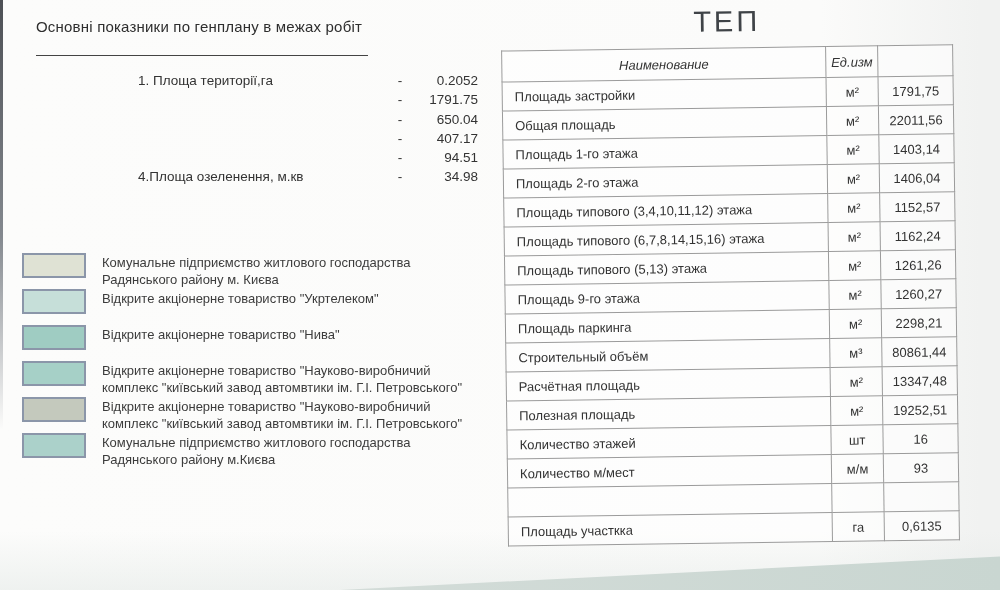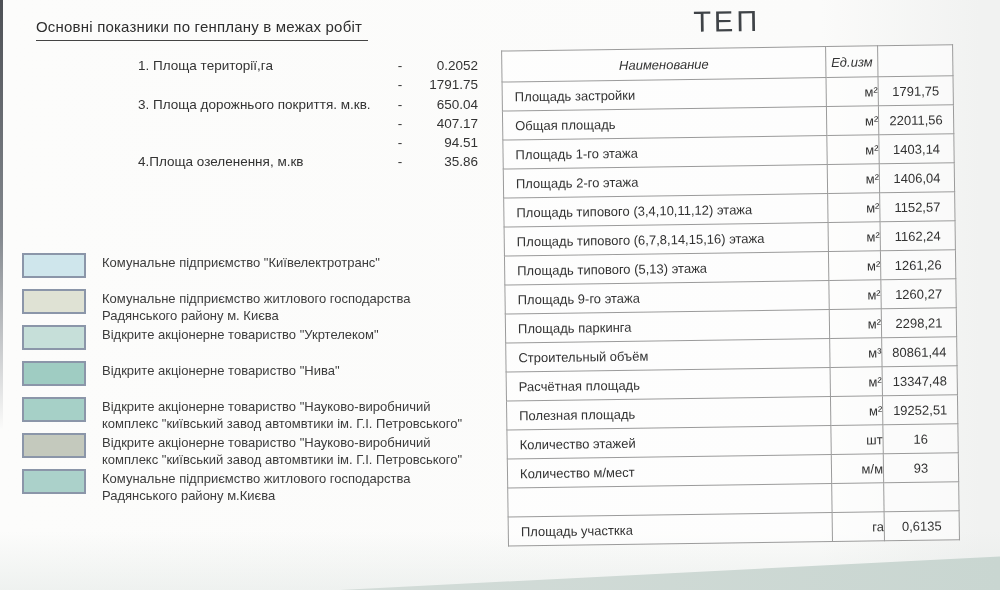--- a/index.html
+++ b/index.html
@@ -17,21 +17,21 @@
   }
   .band-bottom {
     position:absolute; right:0; bottom:0; width:660px; height:42px;
     background:linear-gradient(90deg, #d3dcd8, #c9d6d1);
     clip-path:polygon(0 100%, 100% 20%, 100% 100%);
   }
   
   .left-panel { position:absolute; left:38px; top:18px; width:440px; }
   .ind-title {
     display:inline-block; font-size:15px; color:#2e2e2e; letter-spacing:.2px;
-    border-bottom:1.5px solid #444; padding:0 6px 5px 0; margin-left:-2px;
+    border-bottom:1.5px solid #444; padding:0 6px 20px 0; margin-left:-2px;
   }
   .ind-list { margin-top:15px; }
   .ind-row { display:flex; font-size:13.5px; line-height:19.3px; color:#333;justify-content:flex-end; }
   .ind-label { width:255px; }
   .ind-row.indent .ind-label { padding-left:15px; }
   .ind-dash { width:14px; text-align:center; }
   .ind-value { width:71px; text-align:right; }
   
   .legend { position:absolute; left:22px; top:253px; }
   .legend-item { display:flex; align-items:flex-start; height:36px; }
@@ -41,21 +41,21 @@
   
   .right-panel { position:absolute; left:505px; top:6px; width:452px;
                  transform:rotate(-0.8deg); transform-origin:40% 60%; }
   .tep-title { text-align:center; font-size:29px; font-weight:400;
                letter-spacing:3px; color:#3f4347; margin-bottom:9px; }
   table.tep { border-collapse:collapse; width:452px; background:rgba(255,255,255,.55); }
   .tep td, .tep th { border:1px solid #9b9b9b; font-size:13px; color:#333; }
   .tep th { font-style:italic; font-weight:400; height:31px; text-align:center; }
   .tep td { height:29px; }
   .tep td.c-name { width:325px; padding-left:12px; text-align:left; }
-  .tep td.c-unit { width:52px;  text-align:right; }
+  .tep td.c-unit { width:52px;  text-align:center; }
   .tep td.c-val  { width:75px;  text-align:center; }
 </style>
 </head>
 <body>
 
 <div class="page">
   <div class="edge-left"></div>
   <div class="band-bottom"></div>
 
   <div class="left-panel">
@@ -64,48 +64,40 @@
       <div class="ind-row">
         <span class="ind-label">1. Площа території,га</span>
         <span class="ind-dash">-</span>
         <span class="ind-value">0.2052</span>
       </div>
       <div class="ind-row">
         <span class="ind-dash">-</span>
         <span class="ind-value">1791.75</span>
       </div>
       <div class="ind-row">
-        <span class="ind-label">3. Площа дорожнього покриття. м.кв.</span>
         <span class="ind-dash">-</span>
         <span class="ind-value">650.04</span>
       </div>
       <div class="ind-row indent">
         <span class="ind-dash">-</span>
         <span class="ind-value">407.17</span>
       </div>
       <div class="ind-row indent">
         <span class="ind-dash">-</span>
         <span class="ind-value">94.51</span>
       </div>
       <div class="ind-row">
         <span class="ind-label">4.Площа озеленення, м.кв</span>
         <span class="ind-dash">-</span>
-        <span class="ind-value">35.86</span>
+        <span class="ind-value">34.98</span>
       </div>
     </div>
   </div>
 
   <div class="legend">
-    <div class="legend-item">
-      <span class="swatch" style="background: rgb(207, 230, 236); border-color: rgb(139, 150, 169);"></span>
-      <div class="legend-text">
-        <div>Комунальне підприємство "Київелектротранс"</div>
-        <div></div>
-      </div>
-    </div>
     <div class="legend-item">
       <span class="swatch" style="background: rgb(223, 226, 212); border-color: rgb(139, 150, 169);"></span>
       <div class="legend-text">
         <div>Комунальне підприємство житлового господарства</div>
         <div>Радянського району м. Києва</div>
       </div>
     </div>
     <div class="legend-item">
       <span class="swatch" style="background: rgb(198, 223, 217); border-color: rgb(139, 150, 169);"></span>
       <div class="legend-text">

